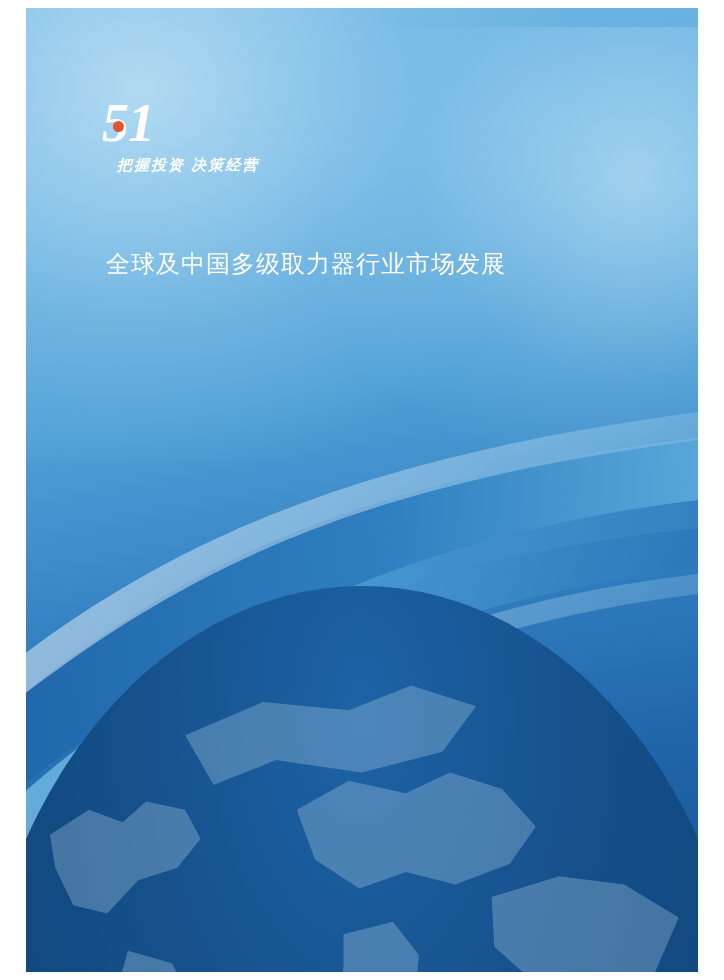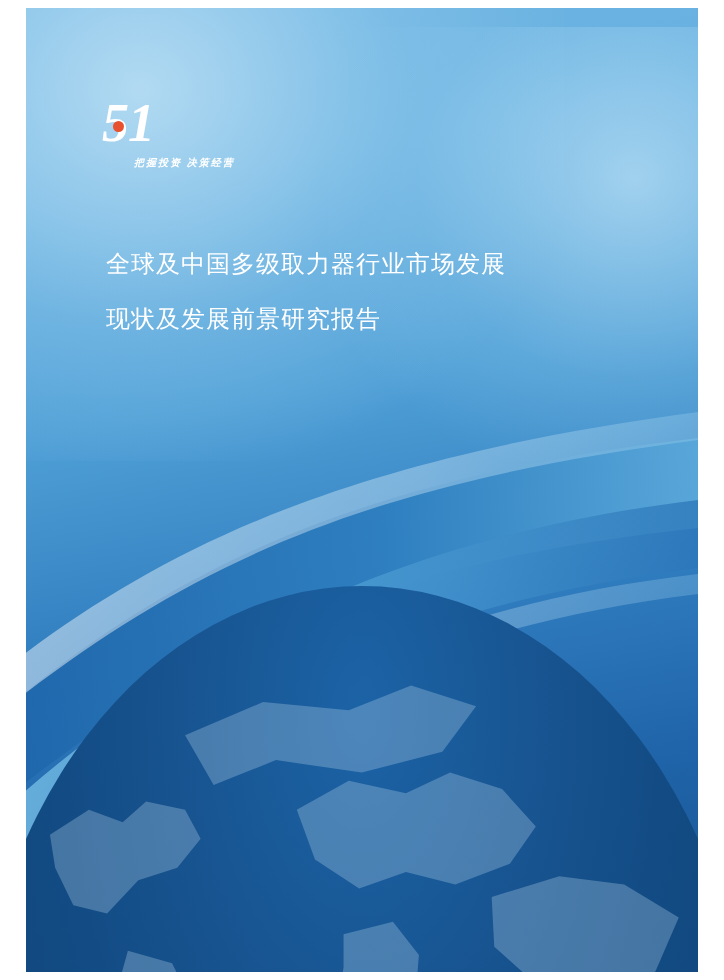--- a/index.html
+++ b/index.html
@@ -110,22 +110,22 @@
     font-family: "Liberation Sans", sans-serif;
     font-size: 48px;
     font-weight: bold;
     color: #ffffff;
     line-height: 48px;
     margin-left: 2px;
     letter-spacing: -0.5px;
   }
   .logo-sub {
     margin-top: 6px;
-    margin-left: 32px;
-    font-size: 10px;
+    margin-left: 15px;
+    font-size: 15px;
     color: #ffffff;
     letter-spacing: 2px;
     font-weight: bold;
     font-style: italic;
     white-space: nowrap;
   }
   .title {
     position: absolute;
     left: 80px;
     top: 228px;
@@ -196,17 +196,16 @@
     <div class="logo">
       <div class="logo-row">
         <span class="logo-51">51</span>
         <span class="logo-dot"></span>
       </div>
       <div class="logo-sub">把握投资 决策经营</div>
     </div>
 
     <div class="title">
       <span class="title-line">全球及中国多级取力器行业市场发展</span>
-      <span class="title-line">现状及发展前景研究报告</span>
     </div>
 
   </div>
 </div>
 
 </body></html>

